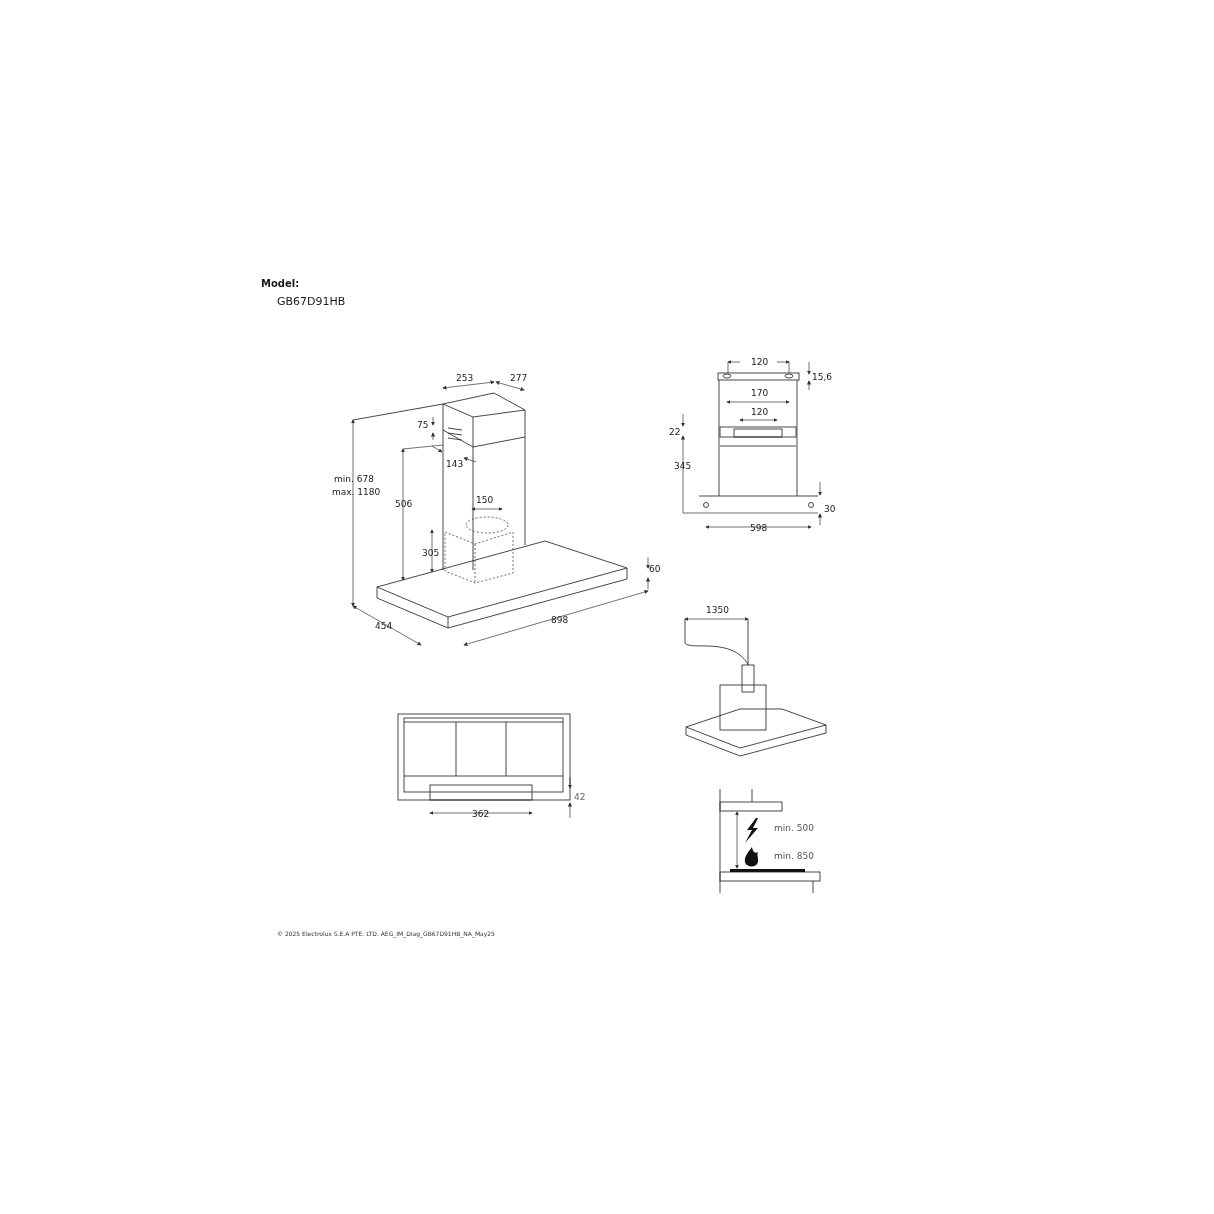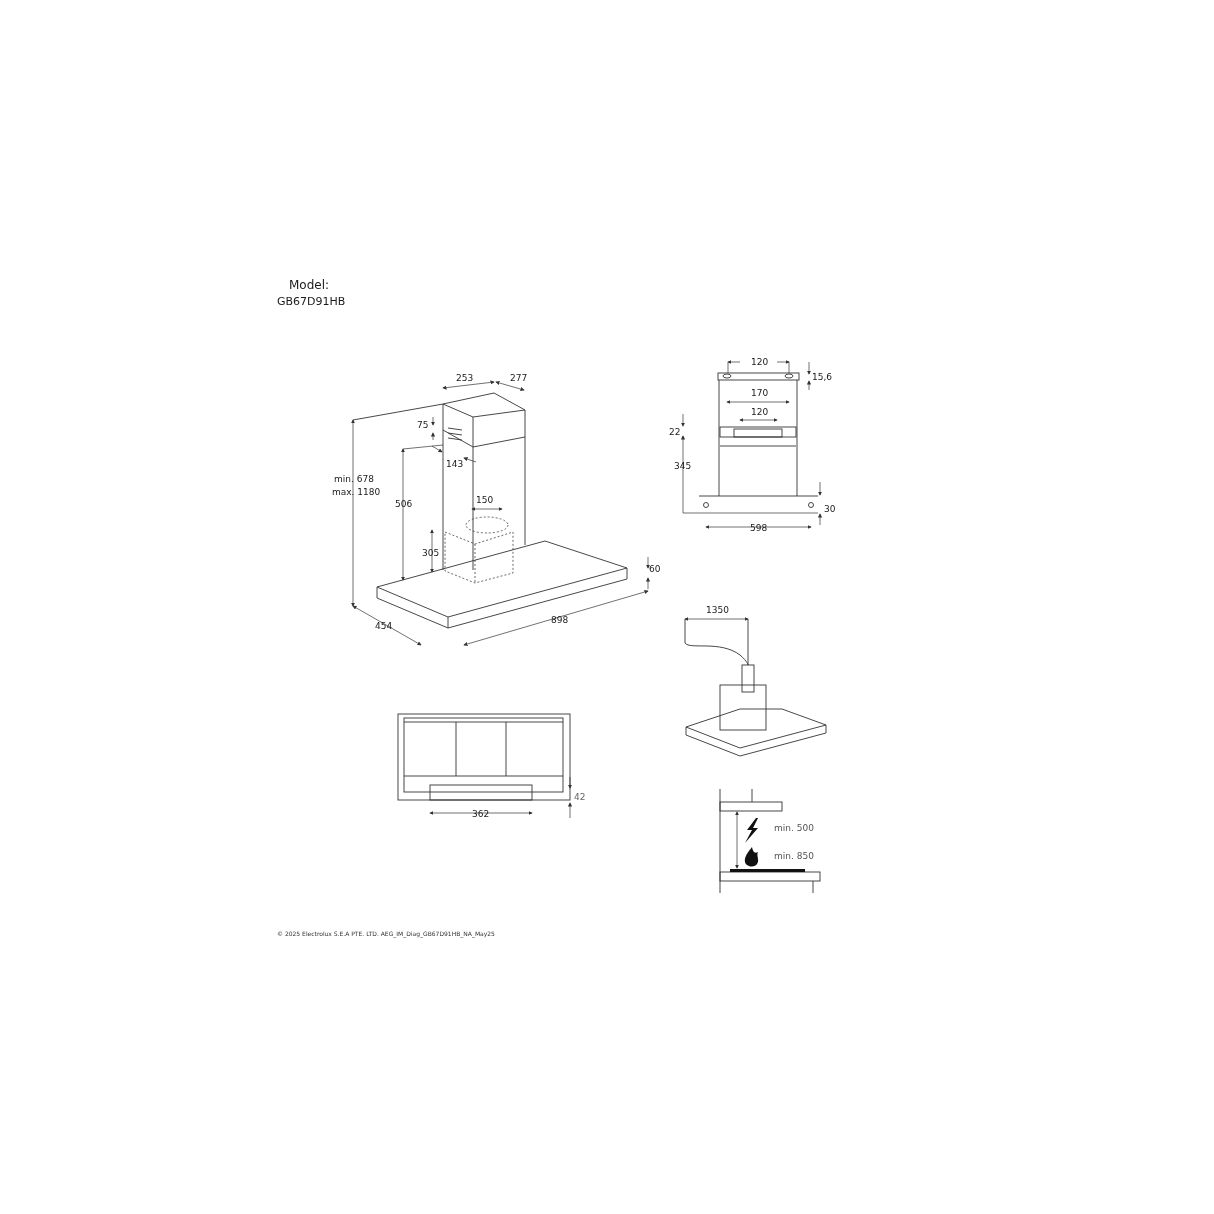--- a/index.html
+++ b/index.html
@@ -1,17 +1,17 @@
 <!DOCTYPE html>
 <html><head>
 <meta charset="utf-8">
 <style>
   html, body { margin:0; padding:0; background:#ffffff; }
   body { width:1214px; height:1214px; position:relative; overflow:hidden; font-family:"DejaVu Sans", sans-serif; color:#1a1a1a; }
-  .model-label { position:absolute; left:289px; top:278px; font-size:12px; font-weight:normal; }
+  .model-label { position:absolute; left:261px; top:278px; font-size:10px; font-weight:bold; }
   .model-value { position:absolute; left:277px; top:295px; font-size:11px; }
   .footer { position:absolute; left:277px; top:930px; font-size:6px; color:#333; }
   svg.diagram { position:absolute; left:0; top:0; }
   svg text { font-family:"DejaVu Sans", sans-serif; font-size:9px; fill:#1a1a1a; }
   .ln { stroke:#333; stroke-width:0.9; fill:none; }
   .dim { stroke:#333; stroke-width:0.7; fill:none; }
   .dash { stroke:#444; stroke-width:0.8; fill:none; stroke-dasharray:2 2; }
 </style>
 </head>
 <body>

